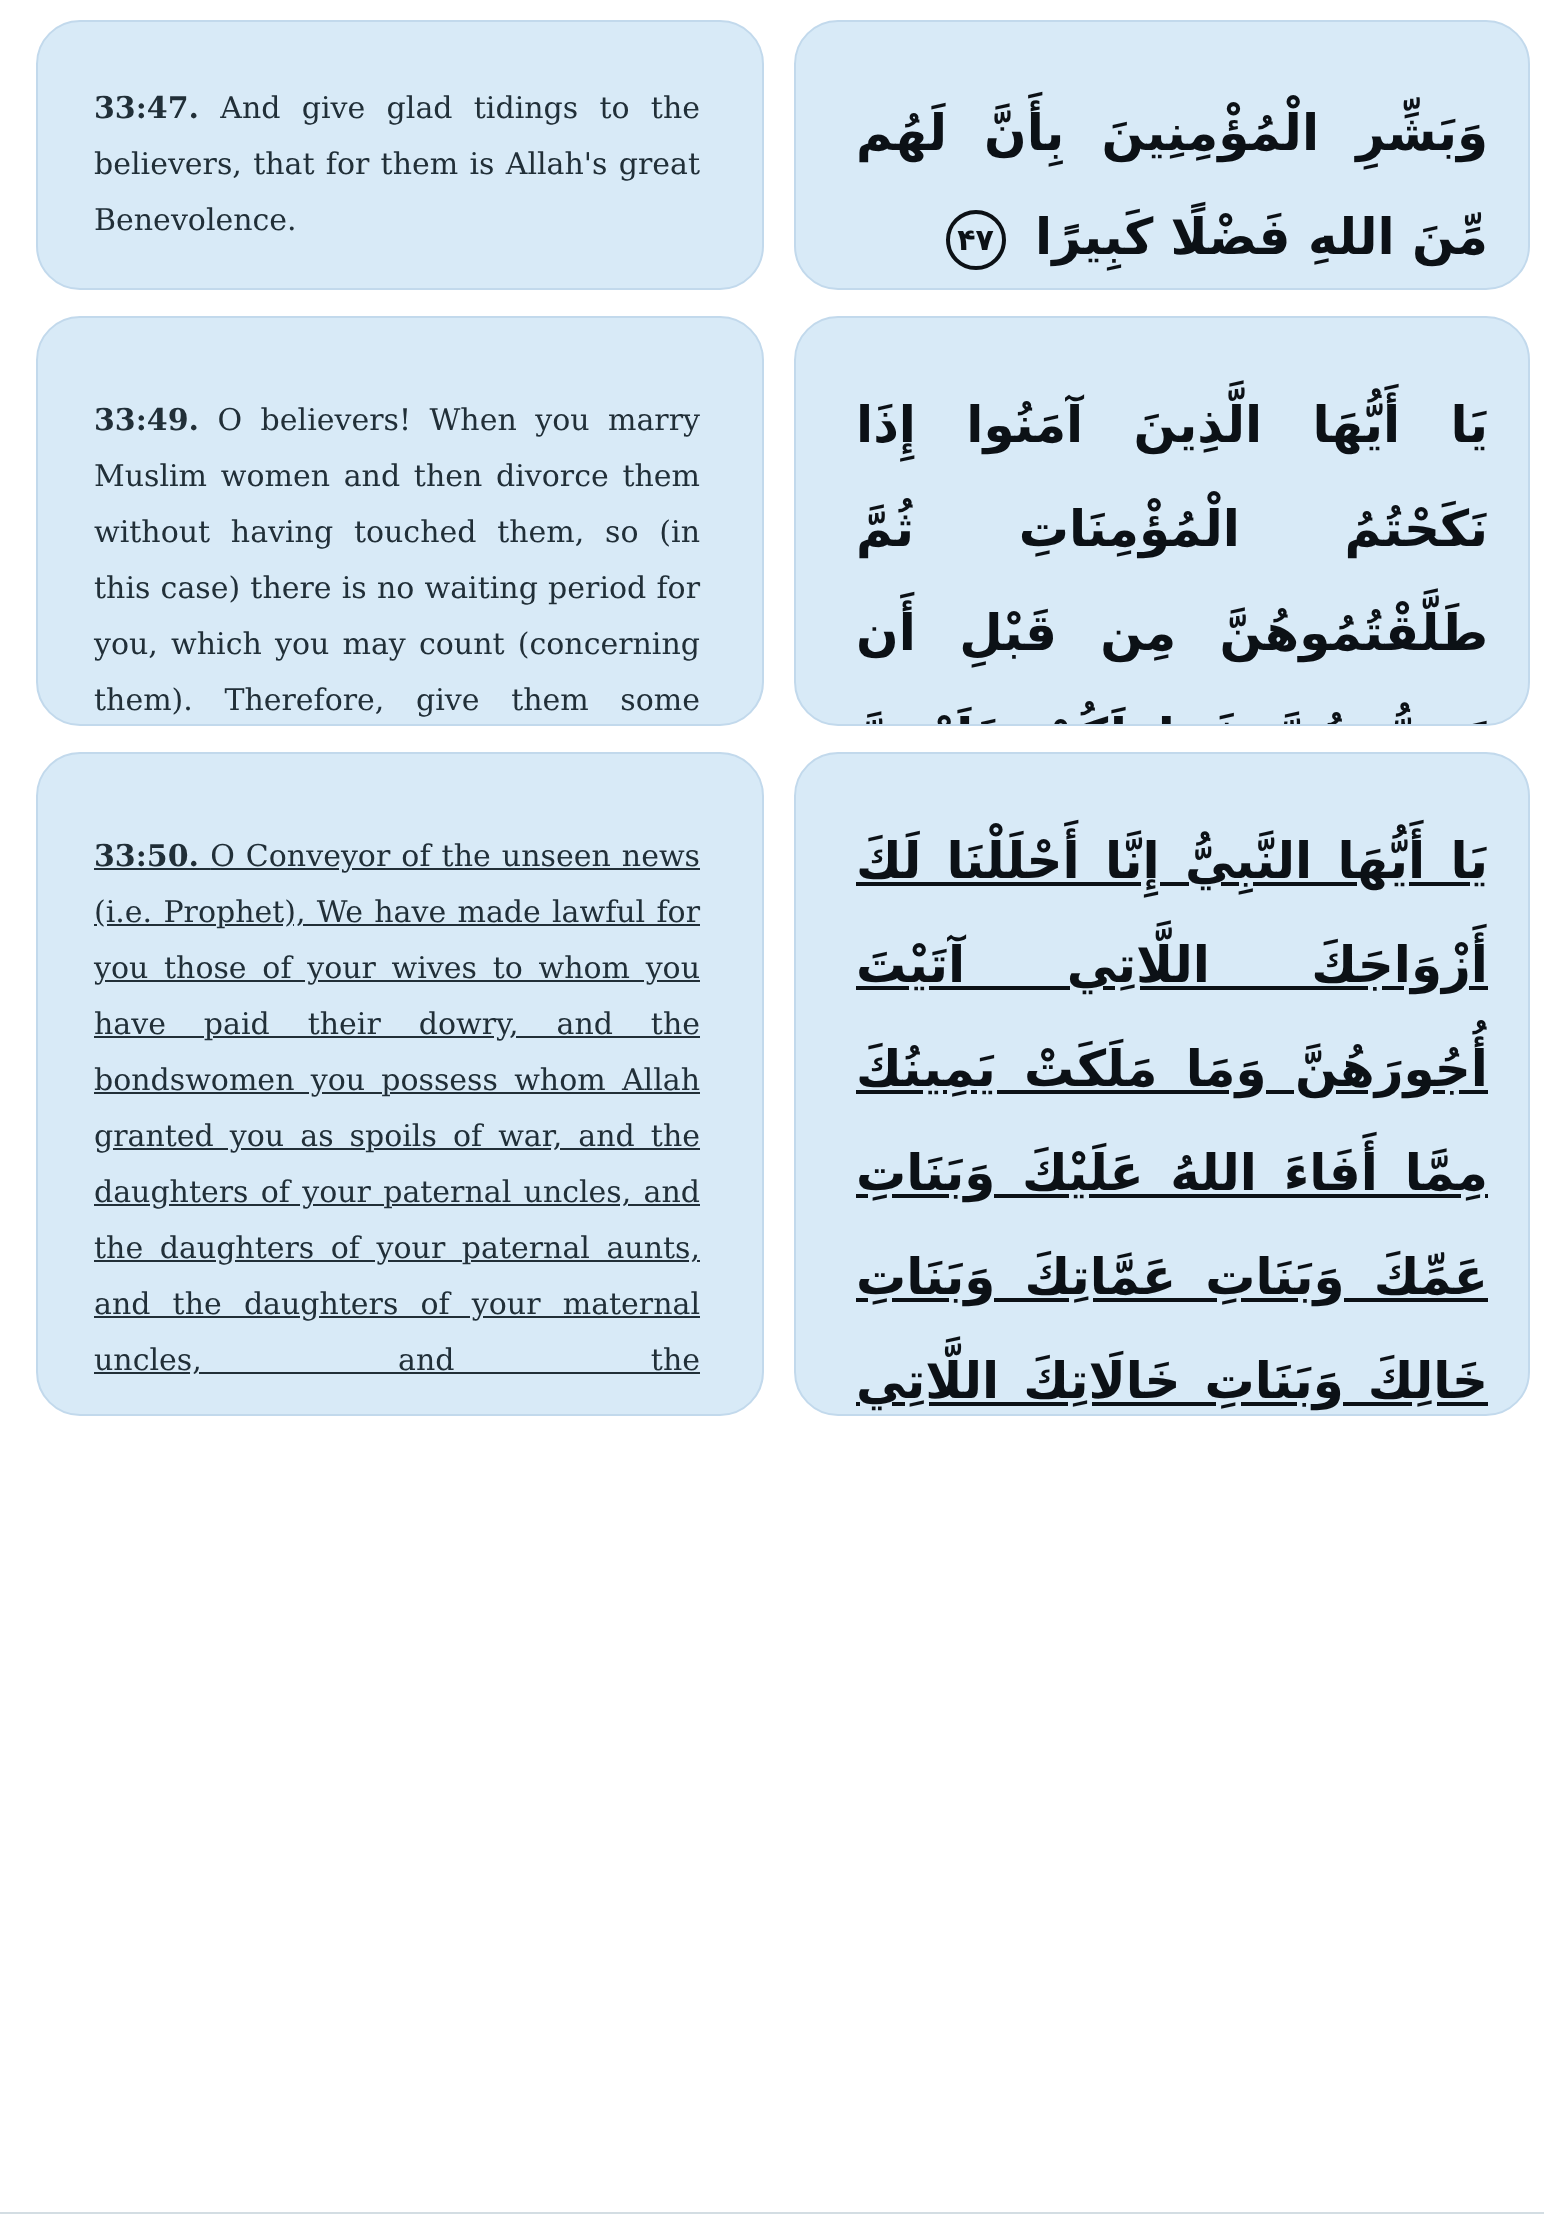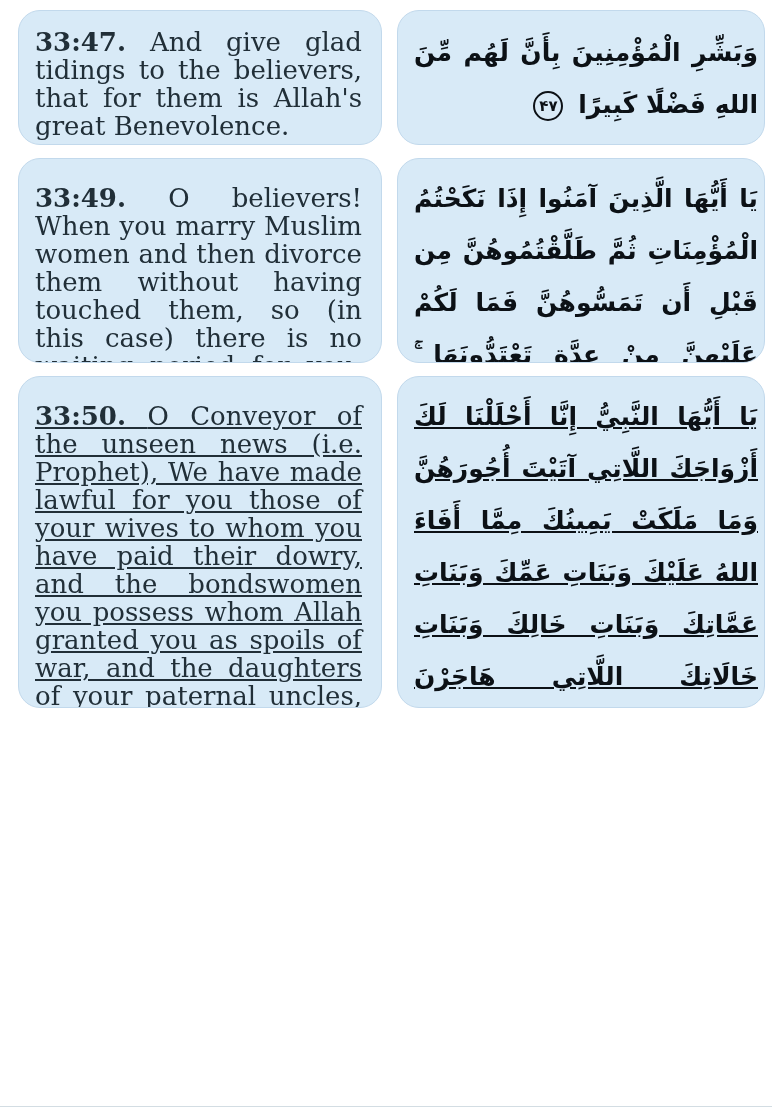--- a/index.html
+++ b/index.html
@@ -19,31 +19,31 @@
     padding:10px 0 0 18px;
   }
   .box{
     box-sizing:border-box;
     background:#d8eaf7;
     border:1px solid #c2d9ec;
     border-radius:22px;
     overflow:hidden;
   }
   .en-box p{
-    margin:4px;
+    margin:16px;
     padding:21px 15px 0 12px;
-    font-size:26px;
+    font-size:15px;
     line-height:28px;
     color:#212f38;
     text-align:justify;
   }
   .row1.en-box p{padding-top:13px;}
   .ref{font-weight:bold;}
   .ar-box p{
-    margin:2px;
+    margin:16px;
     padding:12px 4px 0 14px;
     direction:rtl;
     unicode-bidi:embed;
     font-family:"DejaVu Sans", sans-serif;
     font-weight:bold;
     font-size:25px;
     line-height:52px;
     color:#0c1116;
     text-align:justify;
   }

